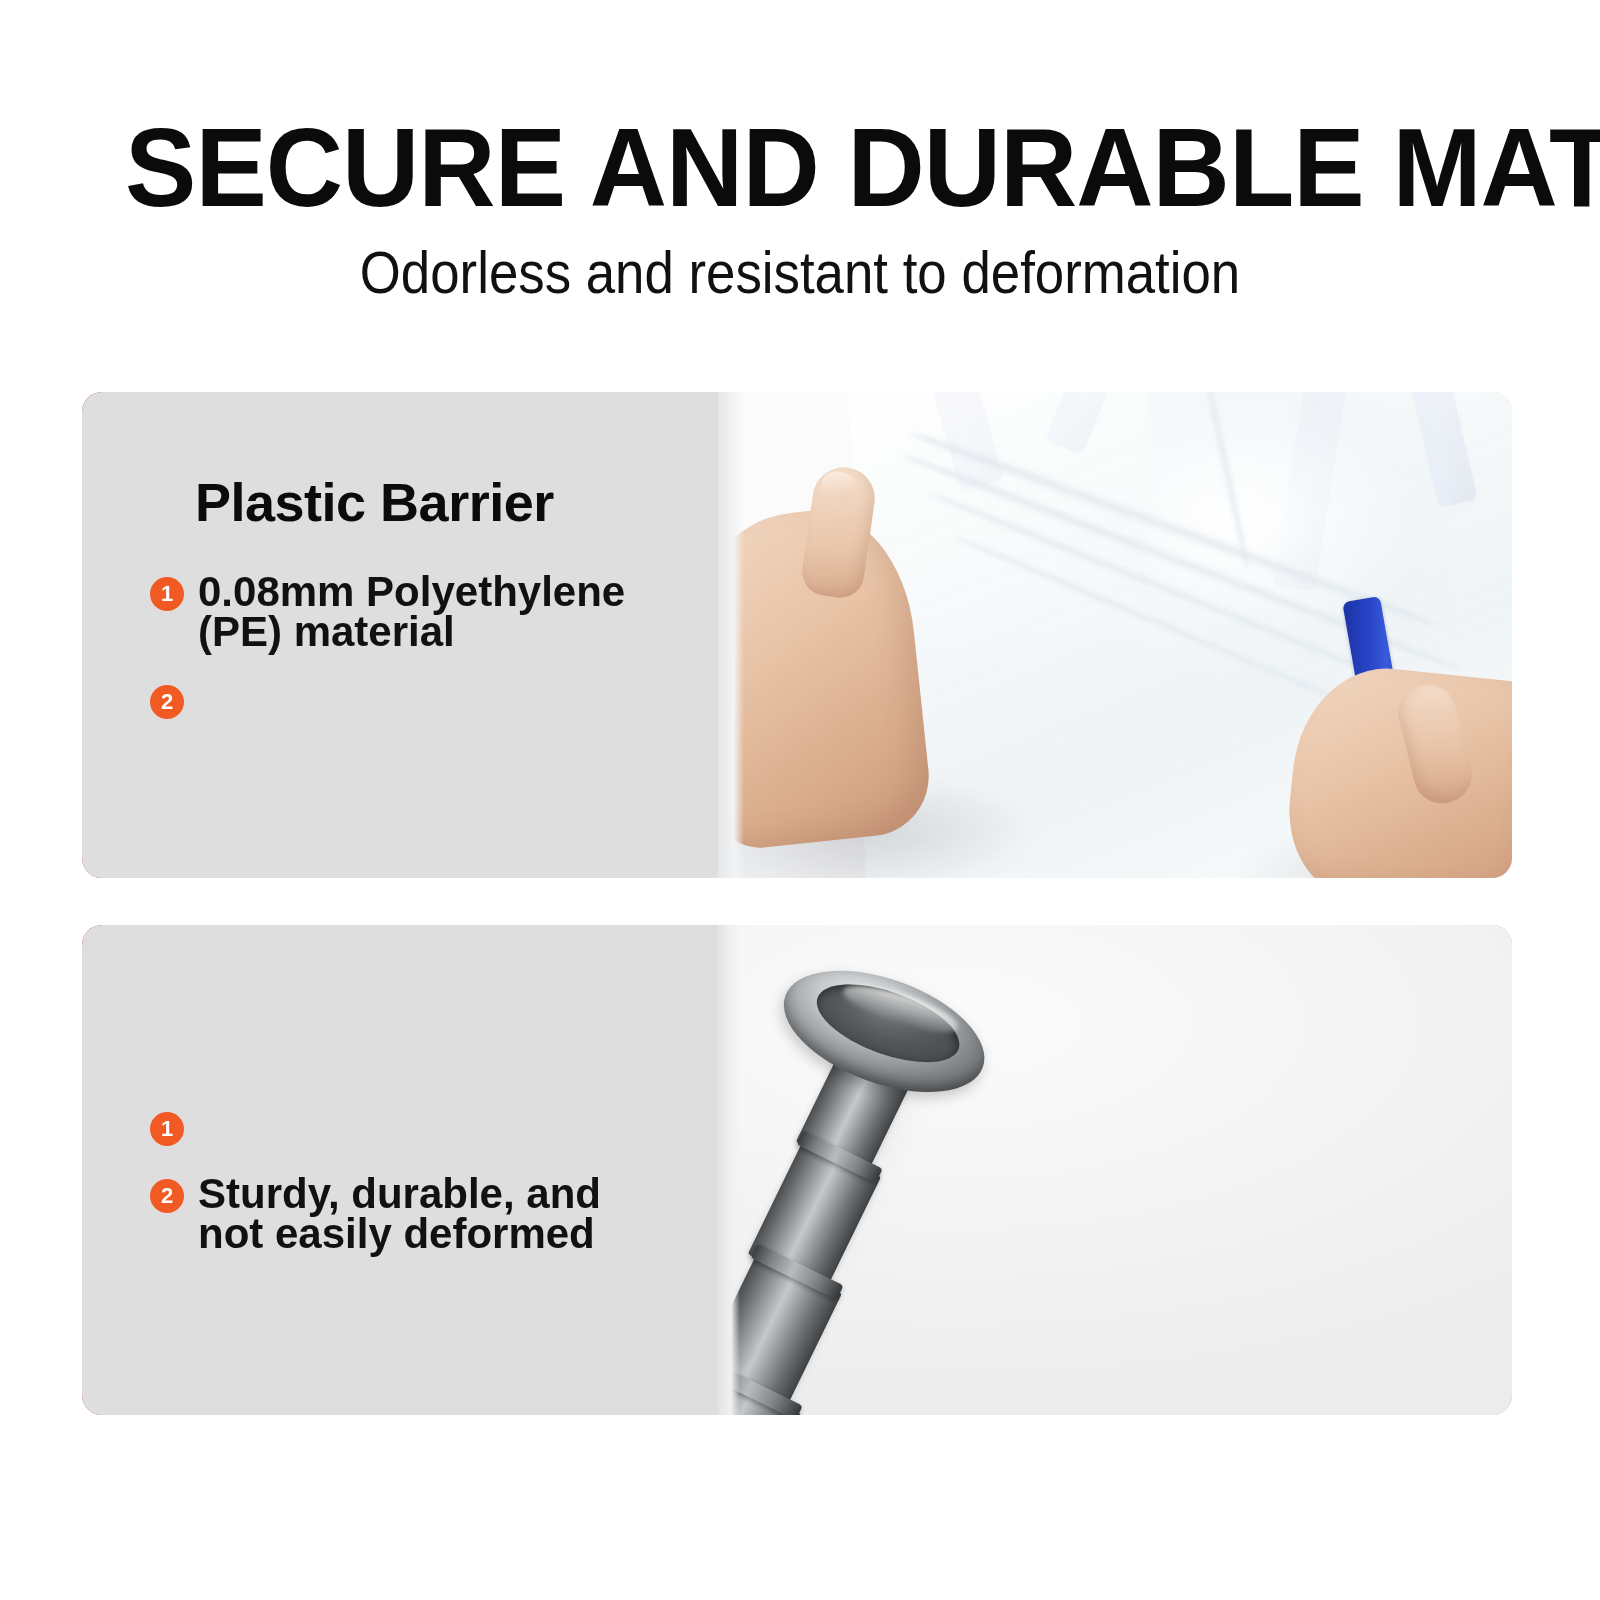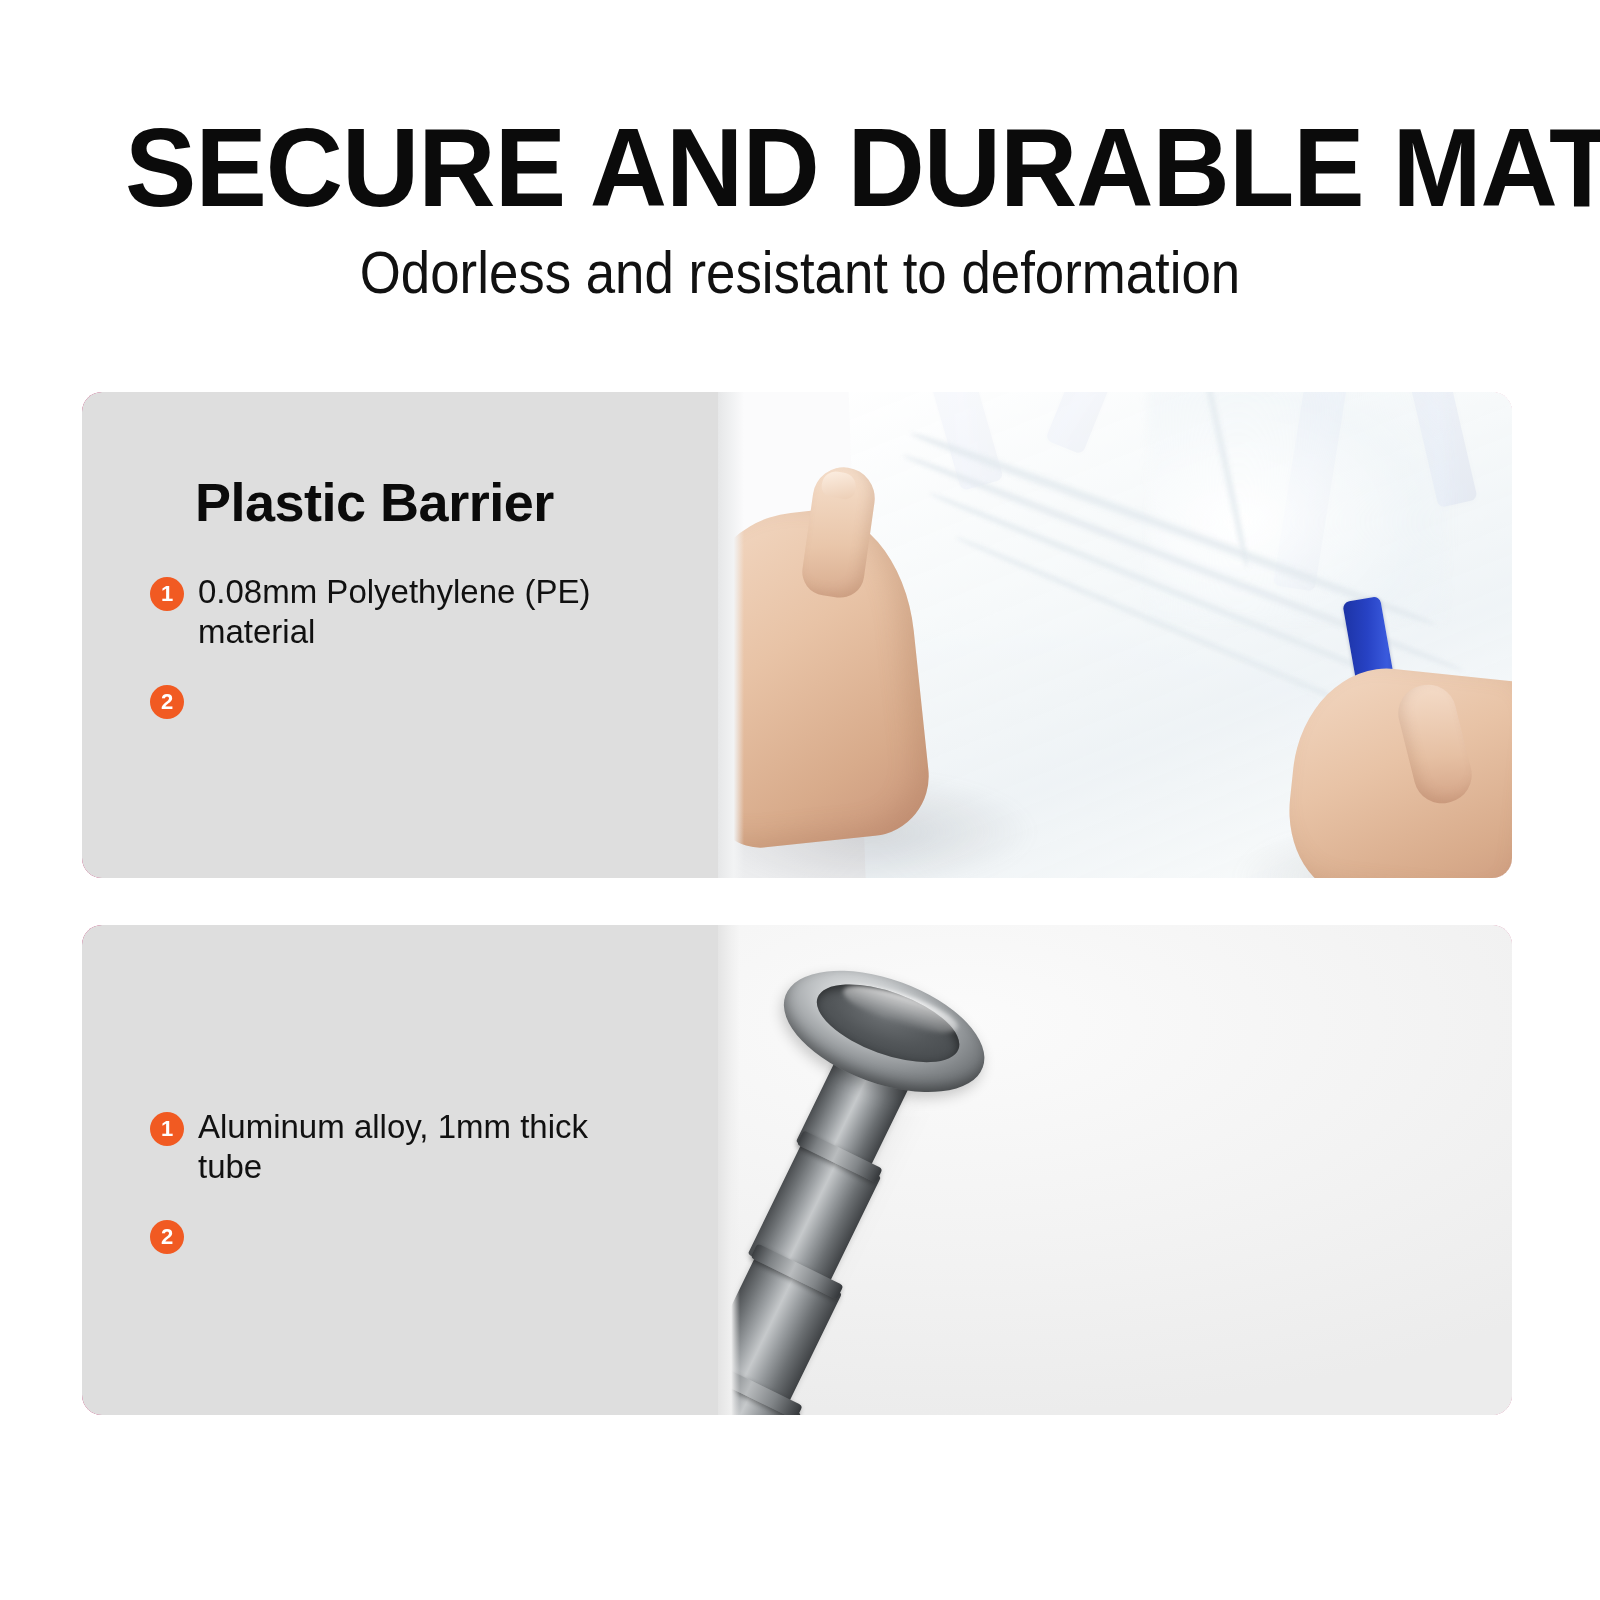--- a/index.html
+++ b/index.html
@@ -101,24 +101,24 @@
     background:#f15a22;
     color:#ffffff;
     font-size:22px;
     font-weight:bold;
     line-height:34px;
     text-align:center;
     margin-top:5px;
     margin-right:14px;
   }
   .bullet-text {
-    font-size:33px;
+    font-size:42px;
     line-height:40px;
     color:#111111;
-    font-weight:normal;
+    font-weight:bold;
     max-width:450px;
   }
 
   
   .photo1-bg {
     position:absolute; inset:0;
     background:
       radial-gradient(120% 90% at 18% 95%, #e9eaec 0%, #f2f3f4 38%, #fbfbfc 70%),
       linear-gradient(180deg,#fdfdfd 0%,#f6f6f7 100%);
   }
@@ -344,25 +344,25 @@
   </div>
 </div>
 
 <div class="card" id="card-1">
 
   <div class="card-text">
     <div class="bullets">
 
       <div class="bullet">
         <div class="badge">1</div>
-        <div class="bullet-text">Aluminum alloy, 1mm thick tube</div>
       </div>
 
       <div class="bullet">
         <div class="badge">2</div>
+        <div class="bullet-text">Sturdy, durable, and not easily deformed</div>
       </div>
 
     </div>
   </div>
 
   <div class="card-photo">
     <div class="photo2-bg"></div>
 
     <div class="pole-wrap">
       <div class="pole-shadow"></div>

